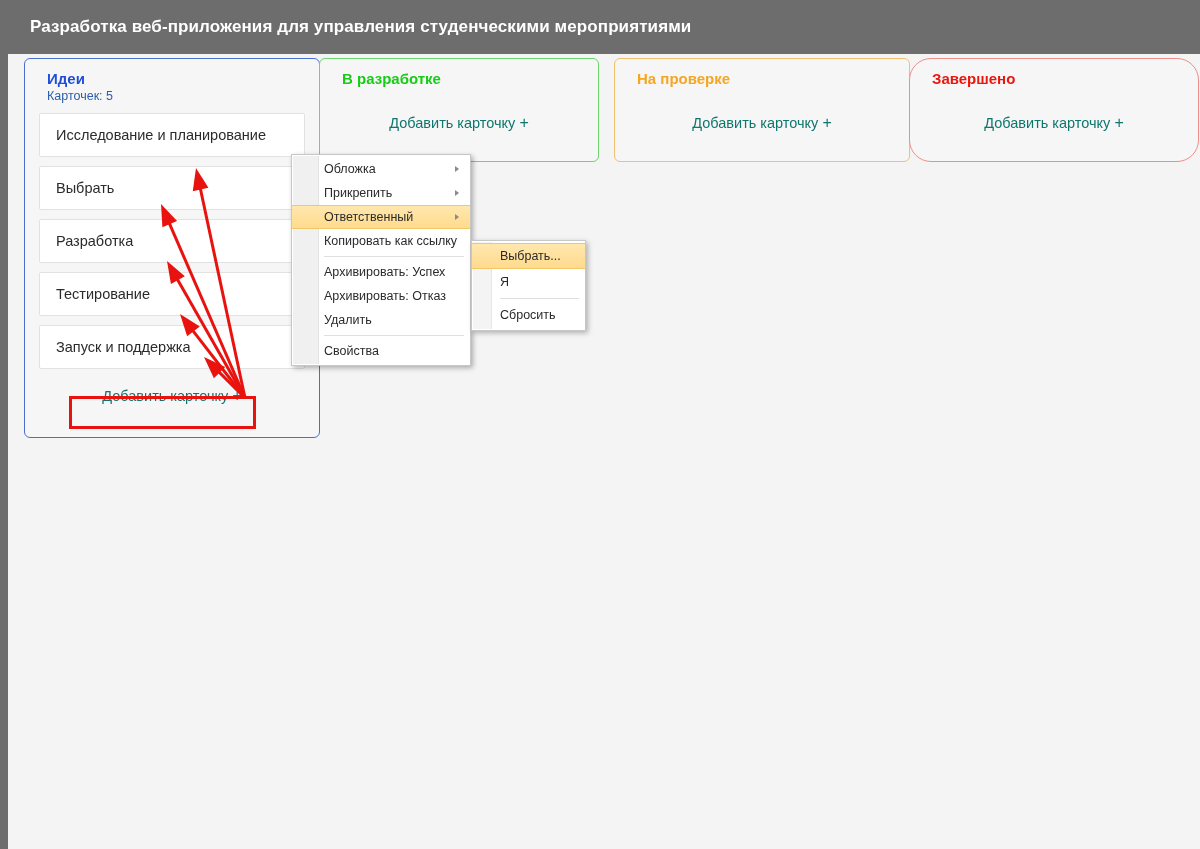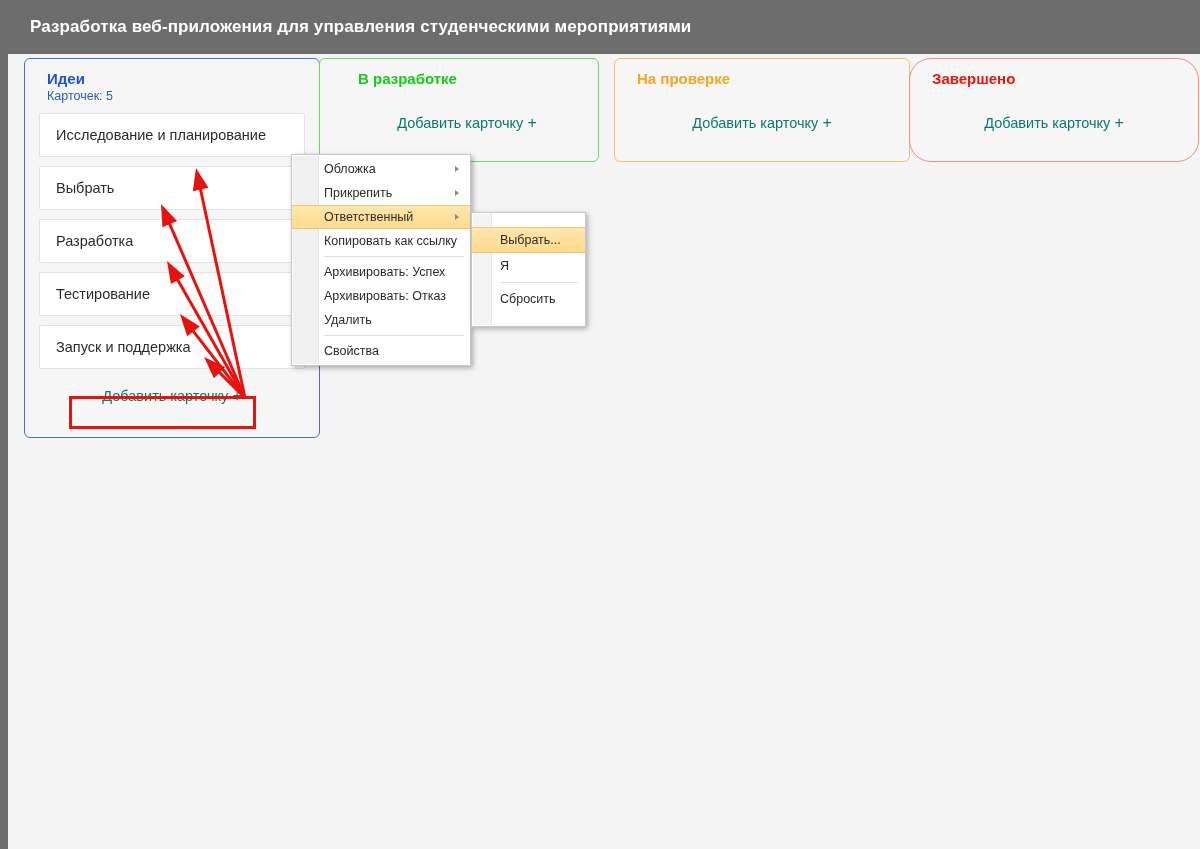--- a/index.html
+++ b/index.html
@@ -148,28 +148,28 @@
     height: 1px;
     background: #e0e0e0;
     margin: 3px 6px 3px 32px;
     z-index: 2;
     position: relative;
   }
 
   
   #submenu {
     position: absolute;
-    left: 471px; top: 212px;
+    left: 471px; top: 240px;
     width: 115px;
     background: #ffffff;
     border: 1px solid #c7c7c7;
     box-shadow: 2px 2px 5px rgba(0,0,0,0.28);
     box-sizing: border-box;
     z-index: 50;
-    padding: 14px 0;
+    padding: 2px 0;
   }
   #submenu .gutter {
     position: absolute;
     left: 1px; top: 1px;
     width: 18px; bottom: 1px;
     background: #f4f4f4;
     border-right: 1px solid #e6e6e6;
   }
   #submenu .menu-item { padding-left: 28px; height: 26px; }
   #submenu .menu-sep { margin-left: 28px; }
@@ -220,21 +220,21 @@
           </div>
           <div class="card">
             <span>Тестирование</span>
           </div>
           <div class="card">
             <span>Запуск и поддержка</span>
           </div>
         </div>
         <div class="add-card"><span>Добавить карточку</span> <span class="plus">+</span></div>
       </div>
-      <div class="column" style="left: 311px; width: 280px; height: 104px; border-color: rgb(110, 212, 110); padding-left: 16px;">
+      <div class="column" style="left: 311px; width: 280px; height: 104px; border-color: rgb(110, 212, 110);">
         <div class="col-title" style="color: rgb(23, 204, 23);">В разработке</div>
         <div class="card-list" style="padding-top: 18px;"></div>
         <div class="add-card"><span>Добавить карточку</span> <span class="plus">+</span></div>
       </div>
       <div class="column" style="left: 606px; width: 296px; height: 104px; border-color: rgb(240, 192, 112);">
         <div class="col-title" style="color: rgb(245, 166, 35);">На проверке</div>
         <div class="card-list" style="padding-top: 18px;"></div>
         <div class="add-card"><span>Добавить карточку</span> <span class="plus">+</span></div>
       </div>
       <div class="column" style="left: 901px; width: 290px; height: 104px; border-color: rgb(239, 141, 141); border-radius: 22px;">

